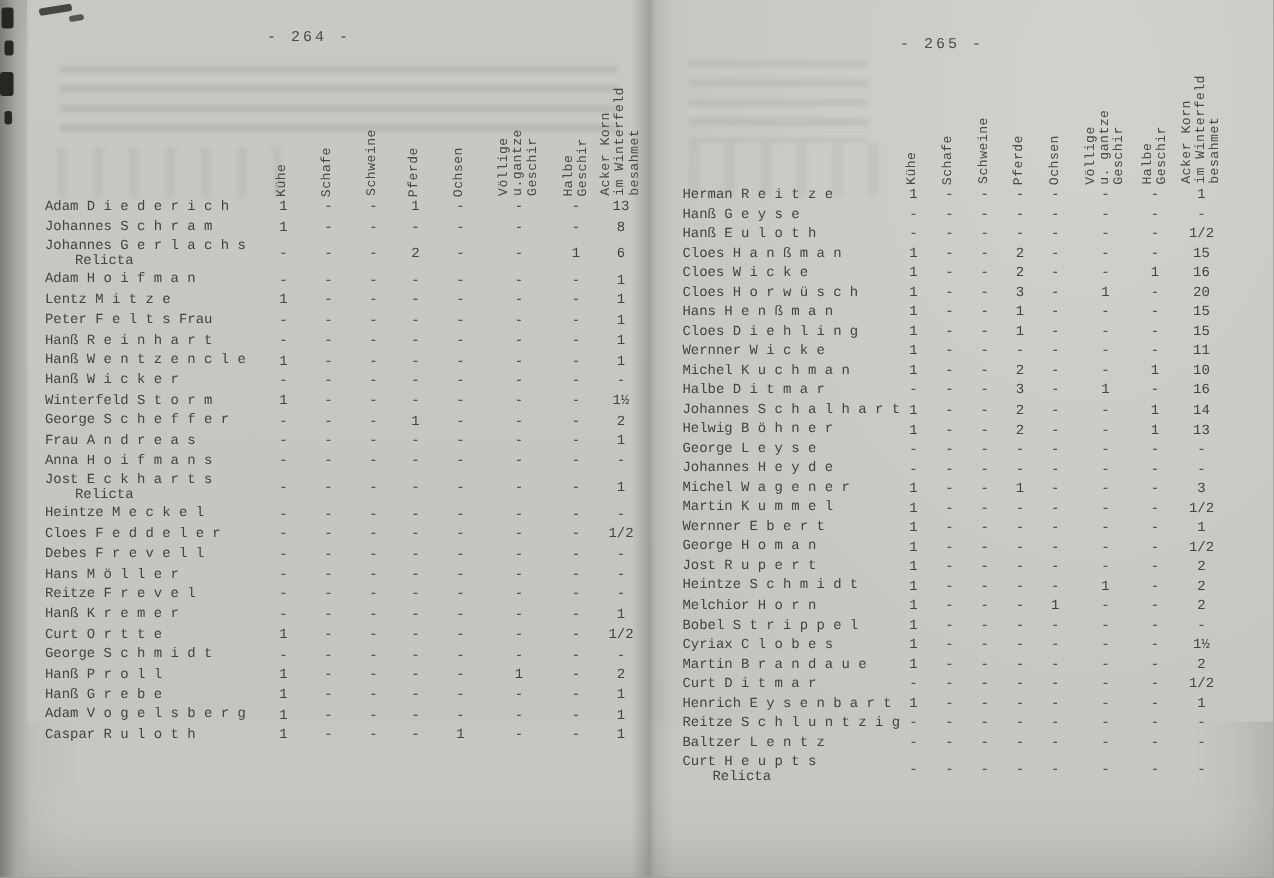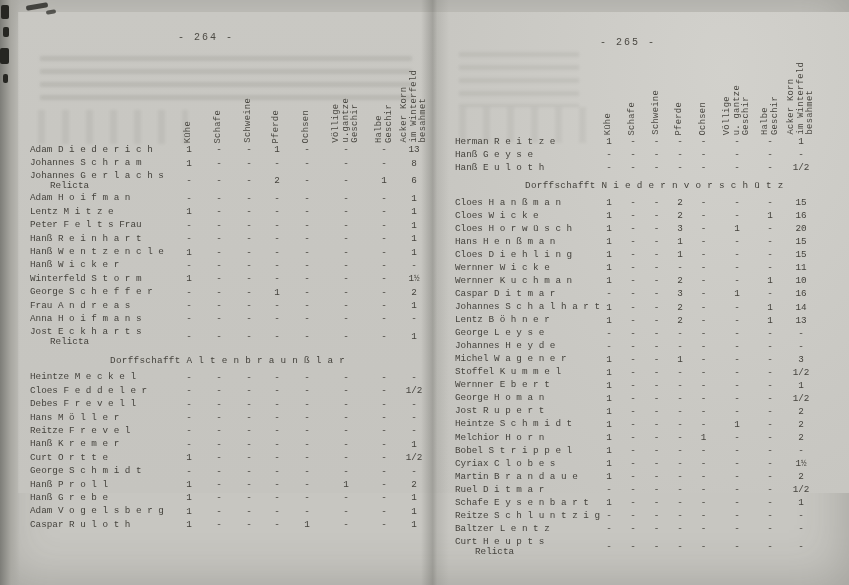--- a/index.html
+++ b/index.html
@@ -10,21 +10,21 @@
     color:#45433d;
     box-shadow:inset 0 0 50px rgba(60,60,54,.28);
   }
   
   .edge-strip{position:absolute;left:0;top:0;width:20px;height:585px;
     background:linear-gradient(90deg,#7d7d78,#a9a8a2 55%,rgba(169,168,162,0));z-index:3;}
   .blob{position:absolute;background:#262622;border-radius:2px;z-index:4;}
   
   .spine{position:absolute;left:421px;top:0;width:28px;height:585px;z-index:2;
     background:linear-gradient(90deg,rgba(100,100,94,0) 0%,rgba(100,100,94,.38) 42%,rgba(130,130,124,.22) 58%,rgba(130,130,124,0) 100%);}
-  .page{position:absolute;top:12px;height:481px;z-index:1;}
+  .page{position:absolute;top:0;height:481px;z-index:1;}
   .page-left{left:18px;width:417px;background:linear-gradient(180deg,#c9c8c3,#c5c4bf);}
   .page-right{left:435px;width:414px;background:radial-gradient(ellipse at 70% 12%,#d2d1cc 0%,#c9c8c3 60%,#c4c3be 100%);}
   .page-number{position:absolute;font-size:10px;letter-spacing:2px;color:#4c4a44;}
   .page-left .page-number{left:160px;top:20px;}
   .page-right .page-number{left:165px;top:25px;}
   
   .ghost{position:absolute;filter:blur(1.4px);opacity:.55;pointer-events:none;}
   .ghost.lines{background:repeating-linear-gradient(180deg,rgba(112,112,103,.30) 0 5px,rgba(112,112,103,0) 5px 13px);}
   .ghost.cols{background:repeating-linear-gradient(90deg,rgba(112,112,103,.26) 0 7px,rgba(112,112,103,0) 7px 24px);}
   
@@ -295,21 +295,20 @@
           </div>
           <div class="val">-</div>
           <div class="val">-</div>
           <div class="val">-</div>
           <div class="val">-</div>
           <div class="val">-</div>
           <div class="val">-</div>
           <div class="val">-</div>
           <div class="val">1</div>
         </div>
-        <div class="heading">Dorffschafft A l t e n b r a u n ß l a r</div>
         <div class="row">
           <div class="name">
             <div class="nline">Heintze M e c k e l</div>
           </div>
           <div class="val">-</div>
           <div class="val">-</div>
           <div class="val">-</div>
           <div class="val">-</div>
           <div class="val">-</div>
           <div class="val">-</div>
@@ -547,21 +546,20 @@
           </div>
           <div class="val">-</div>
           <div class="val">-</div>
           <div class="val">-</div>
           <div class="val">-</div>
           <div class="val">-</div>
           <div class="val">-</div>
           <div class="val">-</div>
           <div class="val">1/2</div>
         </div>
-        <div class="heading">Dorffschafft N i e d e r n v o r s c h ü t z</div>
         <div class="row">
           <div class="name">
             <div class="nline">Cloes H a n ß m a n</div>
           </div>
           <div class="val">1</div>
           <div class="val">-</div>
           <div class="val">-</div>
           <div class="val">2</div>
           <div class="val">-</div>
           <div class="val">-</div>
@@ -628,34 +626,34 @@
           <div class="val">-</div>
           <div class="val">-</div>
           <div class="val">-</div>
           <div class="val">-</div>
           <div class="val">-</div>
           <div class="val">-</div>
           <div class="val">11</div>
         </div>
         <div class="row">
           <div class="name">
-            <div class="nline">Wernner K u c h m a n</div>
+            <div class="nline">Michel K u c h m a n</div>
           </div>
           <div class="val">1</div>
           <div class="val">-</div>
           <div class="val">-</div>
           <div class="val">2</div>
           <div class="val">-</div>
           <div class="val">-</div>
           <div class="val">1</div>
           <div class="val">10</div>
         </div>
         <div class="row">
           <div class="name">
-            <div class="nline">Caspar D i t m a r</div>
+            <div class="nline">Halbe D i t m a r</div>
           </div>
           <div class="val">-</div>
           <div class="val">-</div>
           <div class="val">-</div>
           <div class="val">3</div>
           <div class="val">-</div>
           <div class="val">1</div>
           <div class="val">-</div>
           <div class="val">16</div>
         </div>
@@ -667,21 +665,21 @@
           <div class="val">-</div>
           <div class="val">-</div>
           <div class="val">2</div>
           <div class="val">-</div>
           <div class="val">-</div>
           <div class="val">1</div>
           <div class="val">14</div>
         </div>
         <div class="row">
           <div class="name">
-            <div class="nline">Lentz B ö h n e r</div>
+            <div class="nline">Helwig B ö h n e r</div>
           </div>
           <div class="val">1</div>
           <div class="val">-</div>
           <div class="val">-</div>
           <div class="val">2</div>
           <div class="val">-</div>
           <div class="val">-</div>
           <div class="val">1</div>
           <div class="val">13</div>
         </div>
@@ -719,21 +717,21 @@
           <div class="val">-</div>
           <div class="val">-</div>
           <div class="val">1</div>
           <div class="val">-</div>
           <div class="val">-</div>
           <div class="val">-</div>
           <div class="val">3</div>
         </div>
         <div class="row">
           <div class="name">
-            <div class="nline">Stoffel K u m m e l</div>
+            <div class="nline">Martin K u m m e l</div>
           </div>
           <div class="val">1</div>
           <div class="val">-</div>
           <div class="val">-</div>
           <div class="val">-</div>
           <div class="val">-</div>
           <div class="val">-</div>
           <div class="val">-</div>
           <div class="val">1/2</div>
         </div>
@@ -836,34 +834,34 @@
           <div class="val">-</div>
           <div class="val">-</div>
           <div class="val">-</div>
           <div class="val">-</div>
           <div class="val">-</div>
           <div class="val">-</div>
           <div class="val">2</div>
         </div>
         <div class="row">
           <div class="name">
-            <div class="nline">Ruel D i t m a r</div>
+            <div class="nline">Curt D i t m a r</div>
           </div>
           <div class="val">-</div>
           <div class="val">-</div>
           <div class="val">-</div>
           <div class="val">-</div>
           <div class="val">-</div>
           <div class="val">-</div>
           <div class="val">-</div>
           <div class="val">1/2</div>
         </div>
         <div class="row">
           <div class="name">
-            <div class="nline">Schafe E y s e n b a r t</div>
+            <div class="nline">Henrich E y s e n b a r t</div>
           </div>
           <div class="val">1</div>
           <div class="val">-</div>
           <div class="val">-</div>
           <div class="val">-</div>
           <div class="val">-</div>
           <div class="val">-</div>
           <div class="val">-</div>
           <div class="val">1</div>
         </div>

